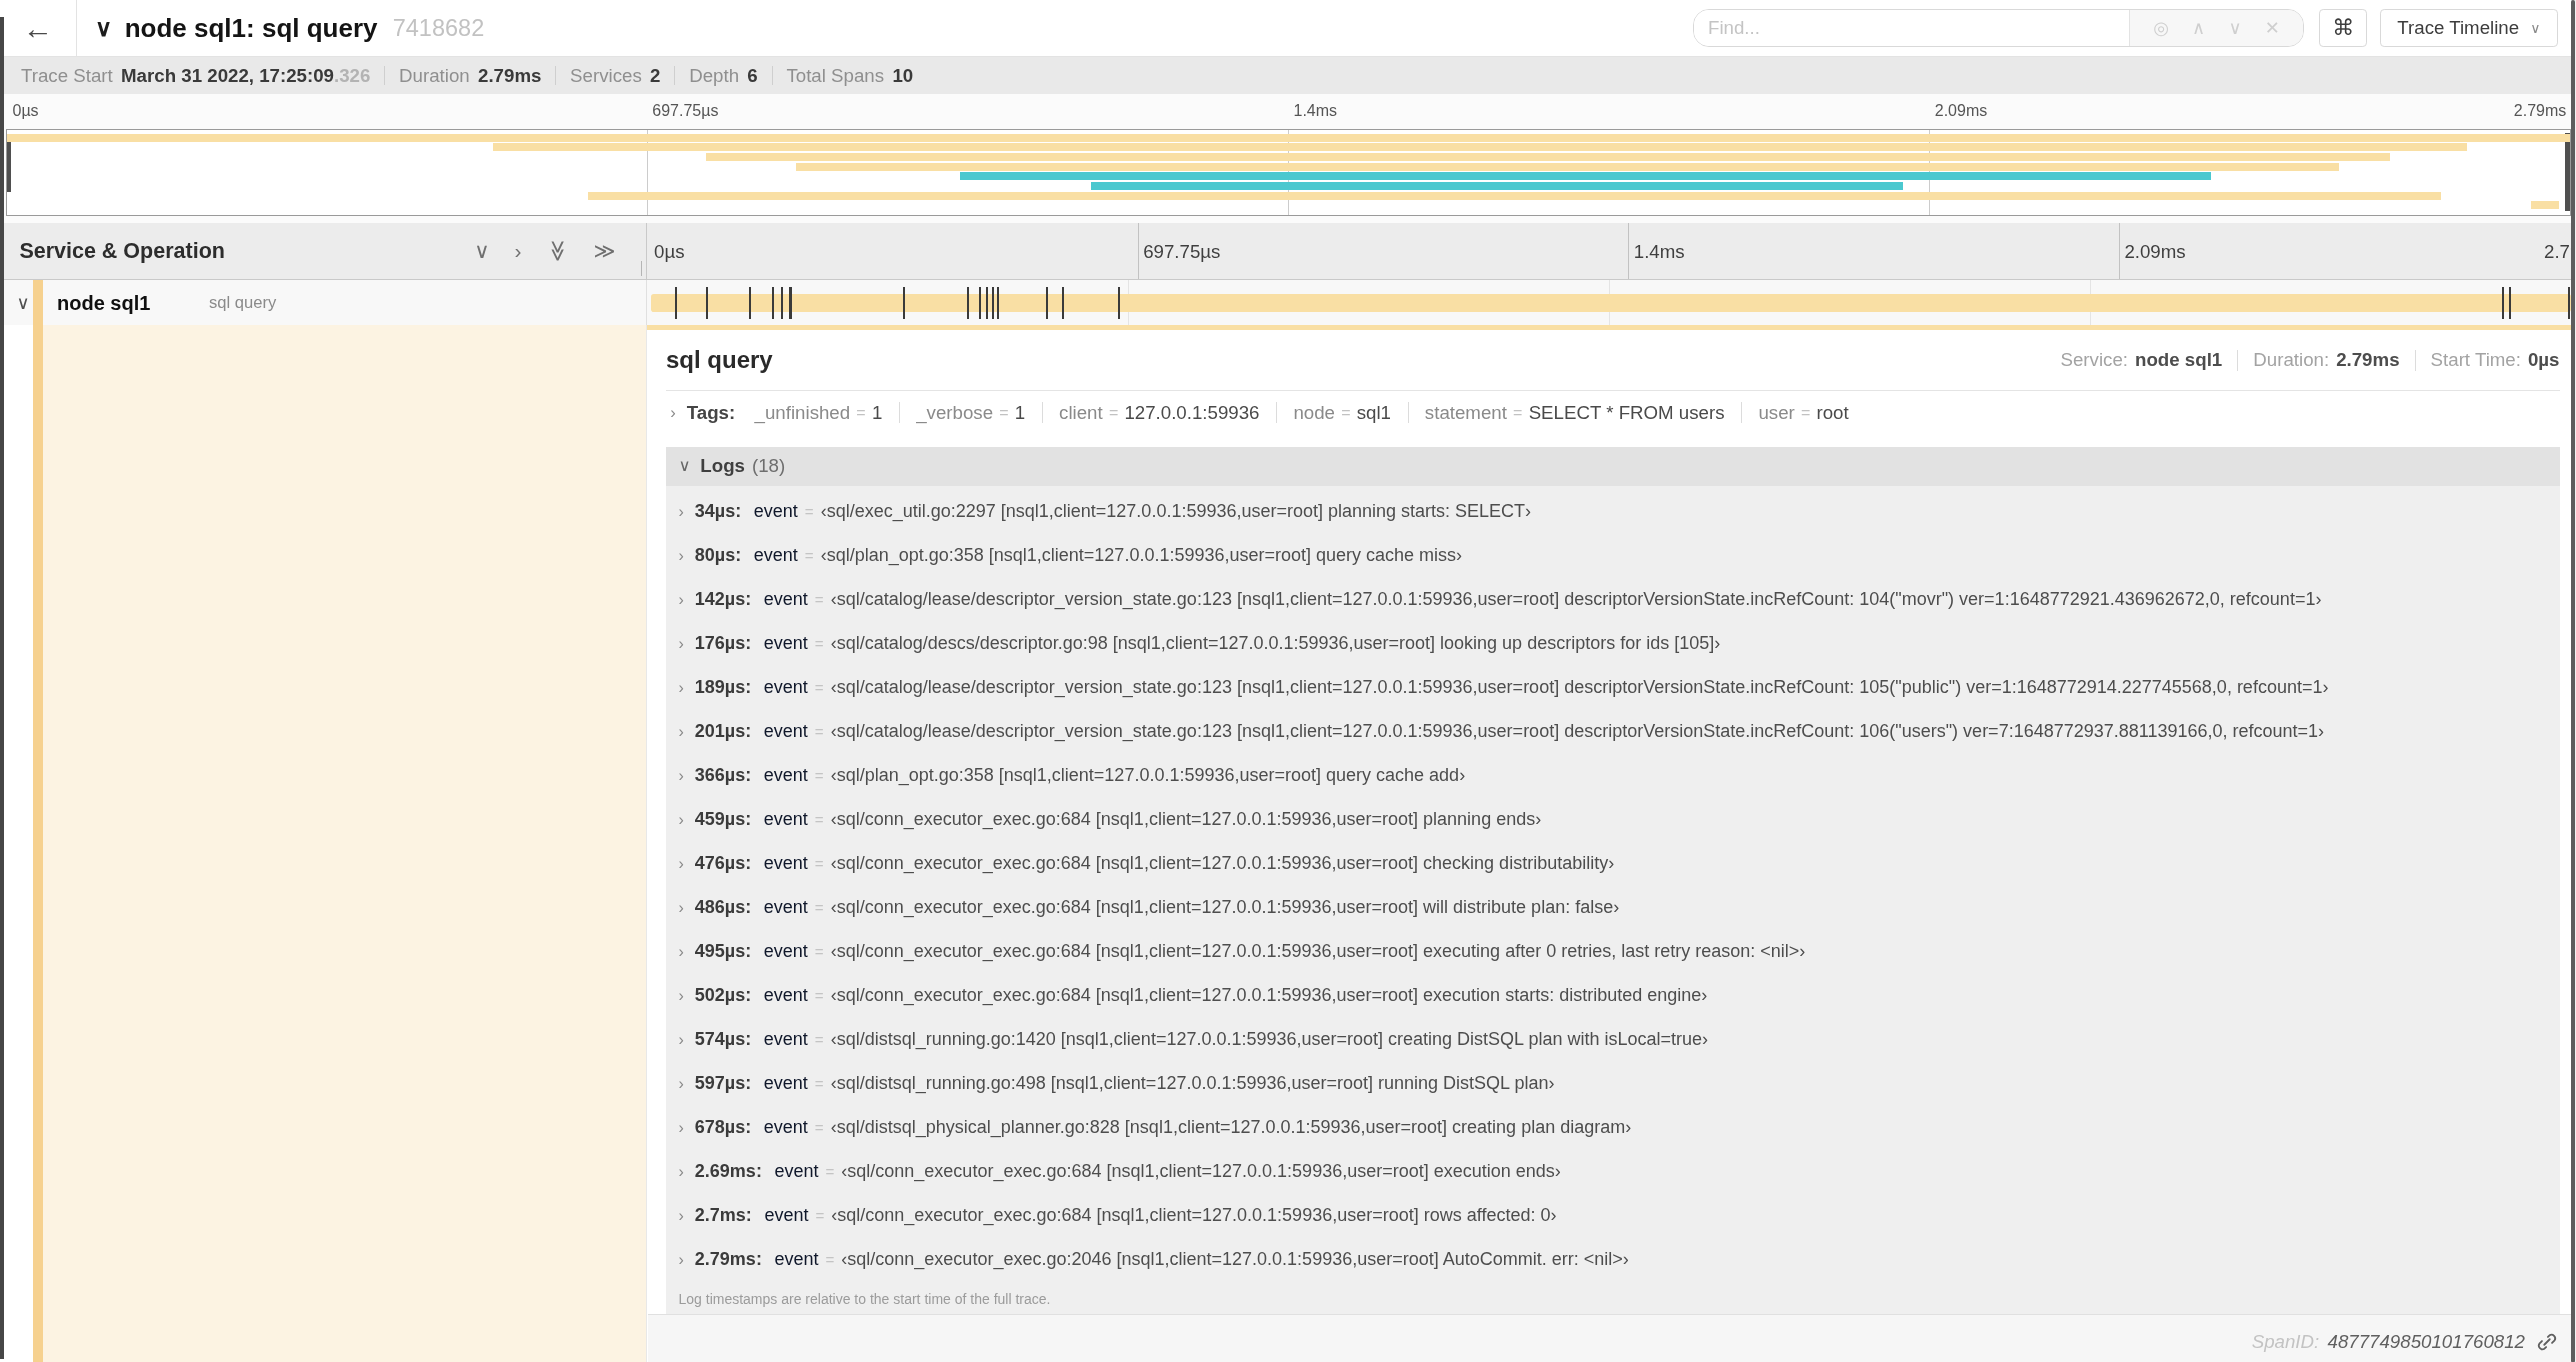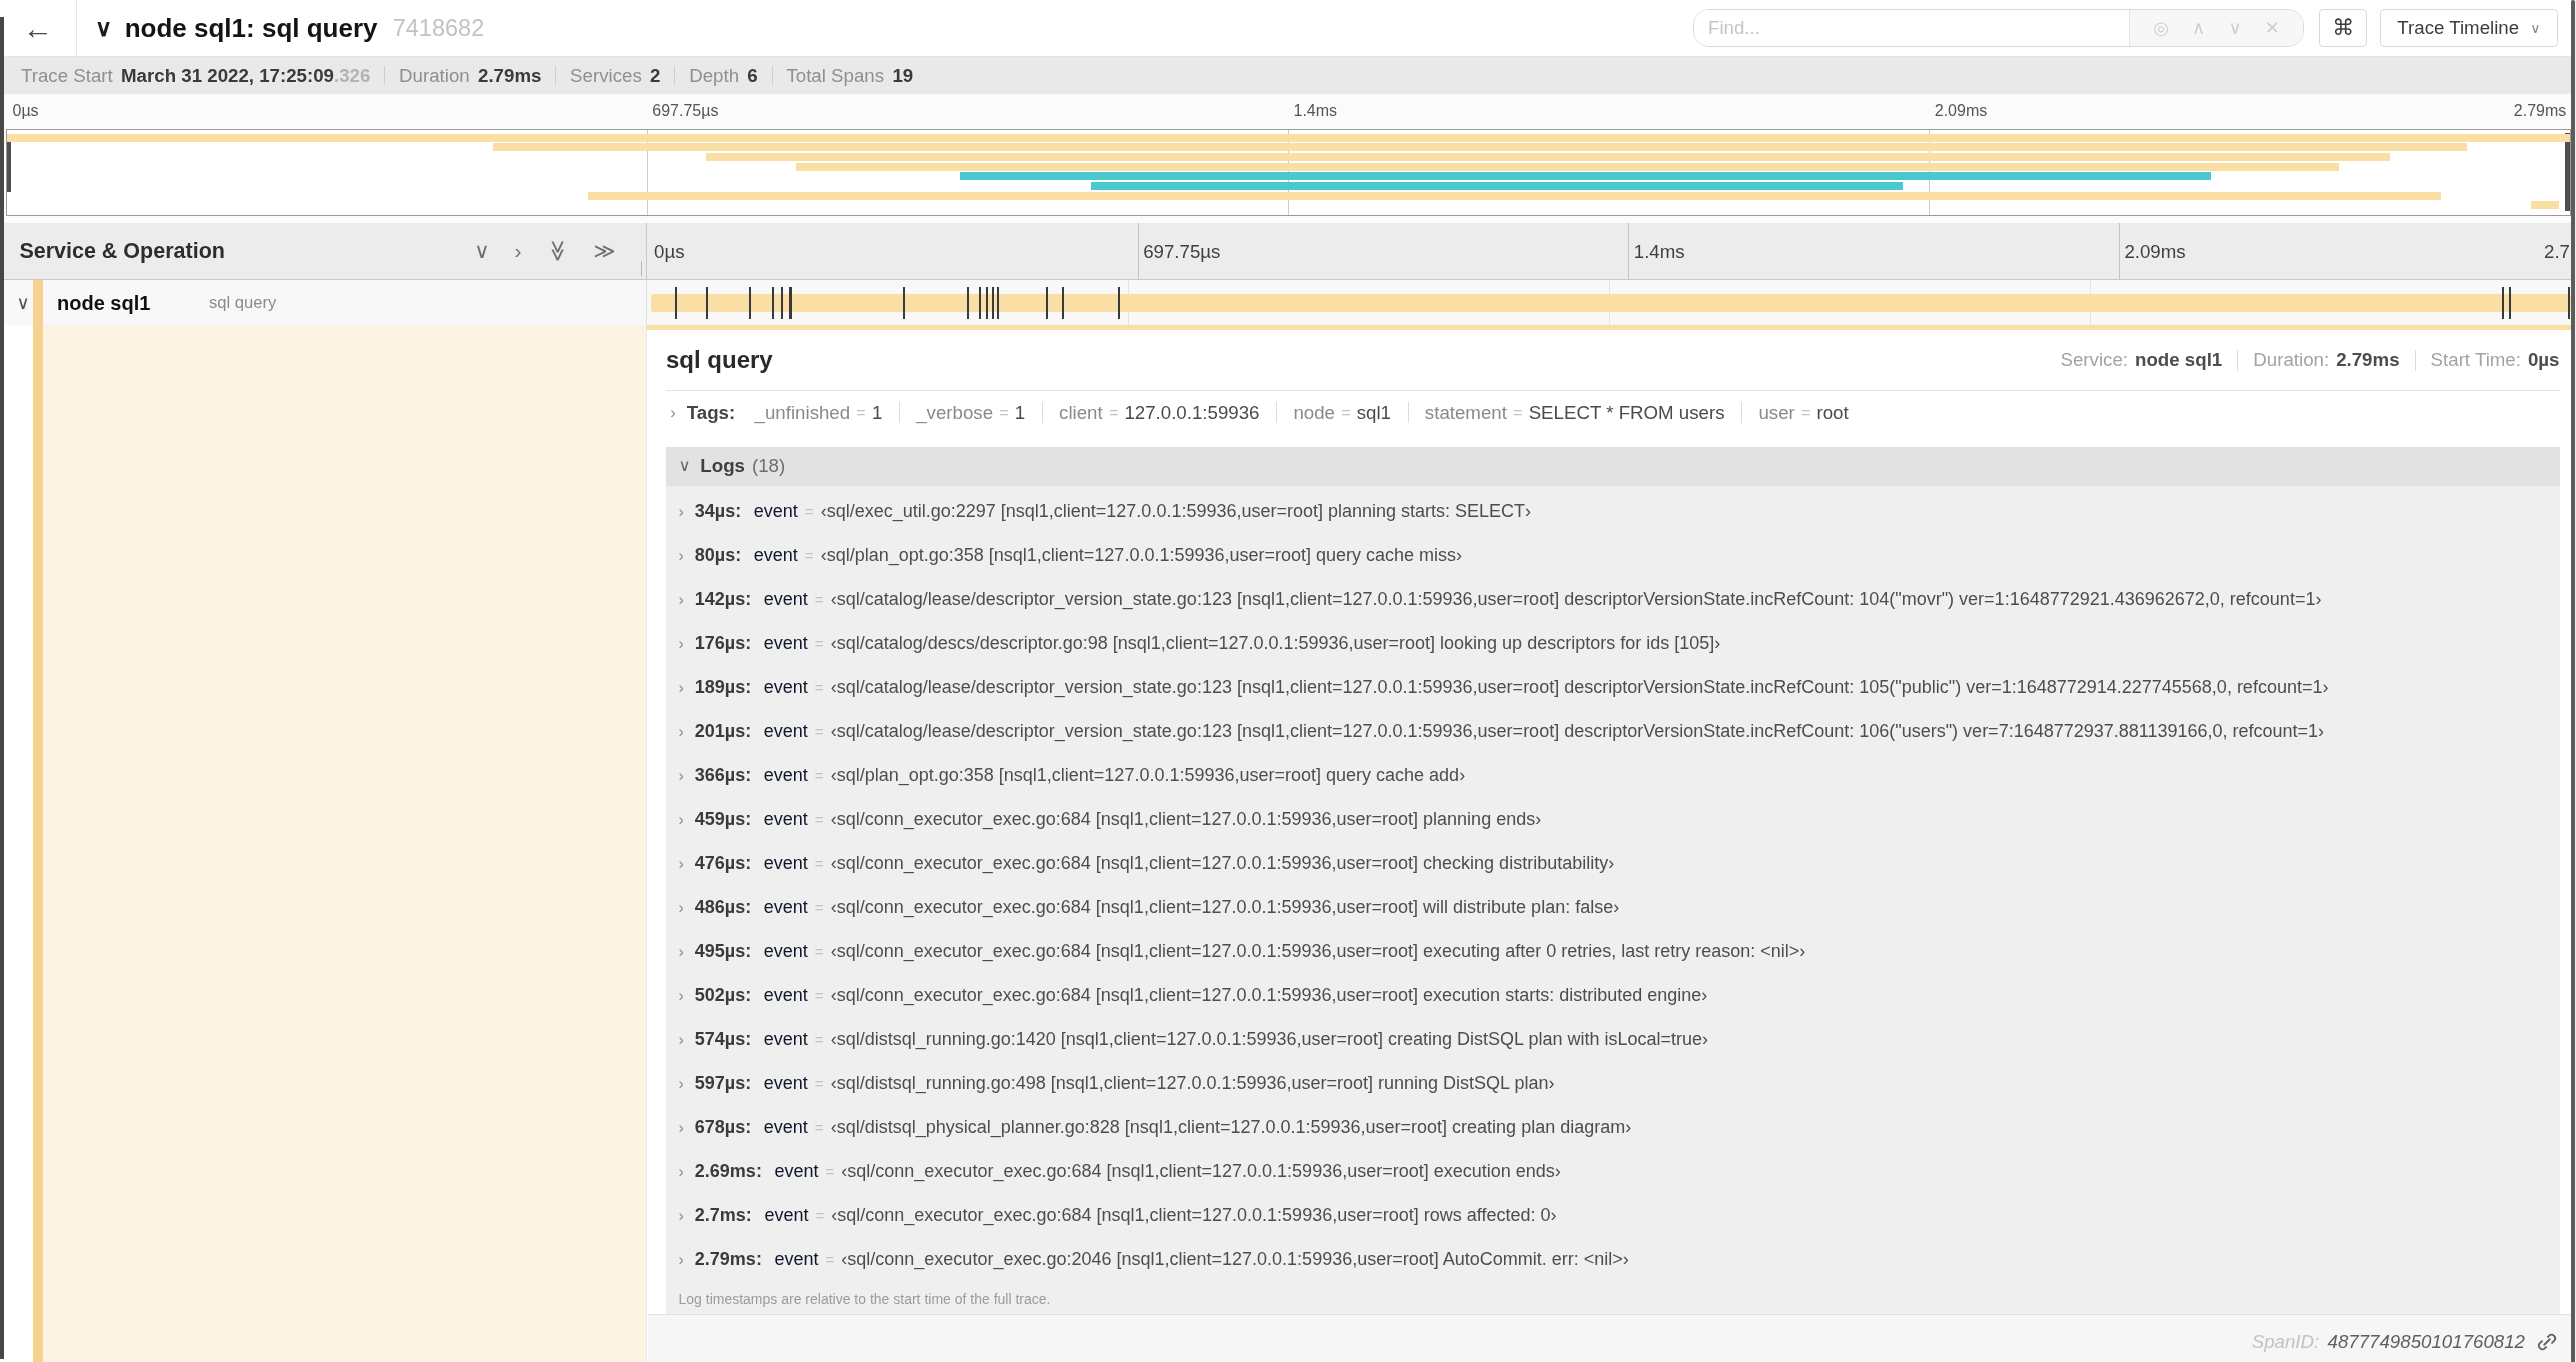--- a/index.html
+++ b/index.html
@@ -163,21 +163,21 @@
         <span class="ti-label">Duration</span>
         <span class="ti-value">2.79ms</span>
         <div class="ti-sep"></div>
         <span class="ti-label">Services</span>
         <span class="ti-value">2</span>
         <div class="ti-sep"></div>
         <span class="ti-label">Depth</span>
         <span class="ti-value">6</span>
         <div class="ti-sep"></div>
         <span class="ti-label">Total Spans</span>
-        <span class="ti-value">19</span>
+        <span class="ti-value">10</span>
       </div>
   </div>
 
   <div class="minimap">
     <div class="minimap-labels" id="minimap-labels">
         <span class="mm-tick" style="left: calc(0% + 7px);">0µs</span>
         <span class="mm-tick" style="left: calc(25% + 5.5px);">697.75µs</span>
         <span class="mm-tick" style="left: calc(50% + 5.5px);">1.4ms</span>
         <span class="mm-tick" style="left: calc(75% + 5.5px);">2.09ms</span>
         <span class="mm-tick" style="right: 4.2px;">2.79ms</span>

